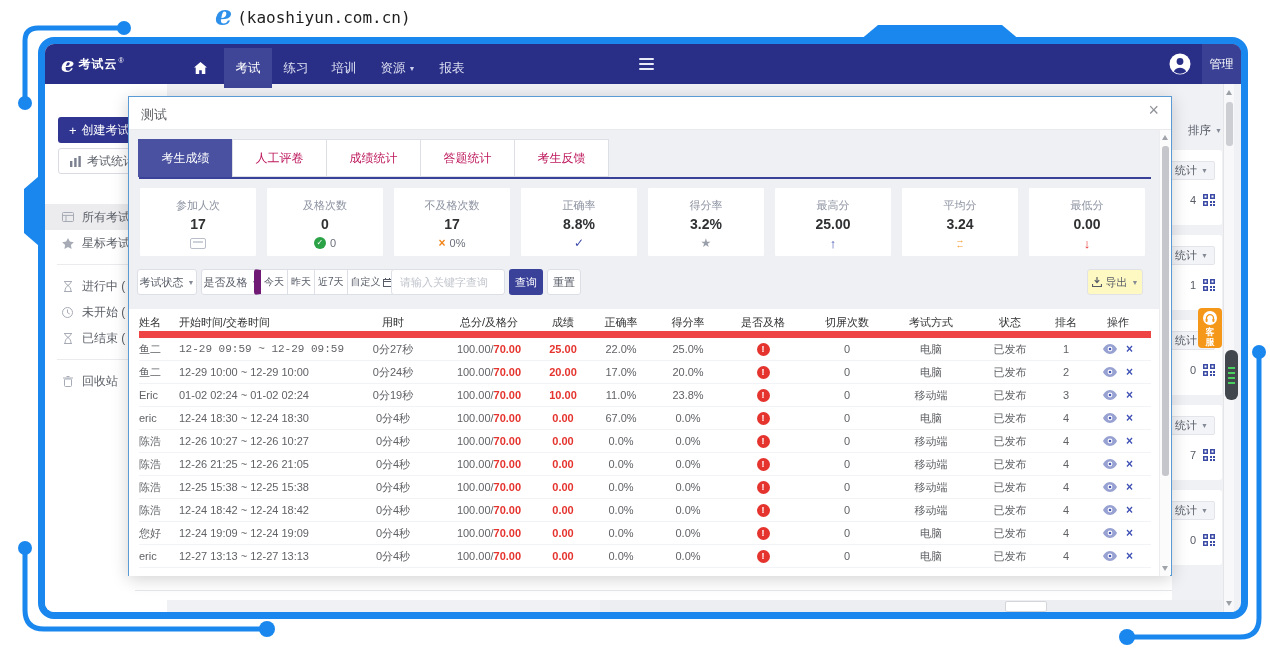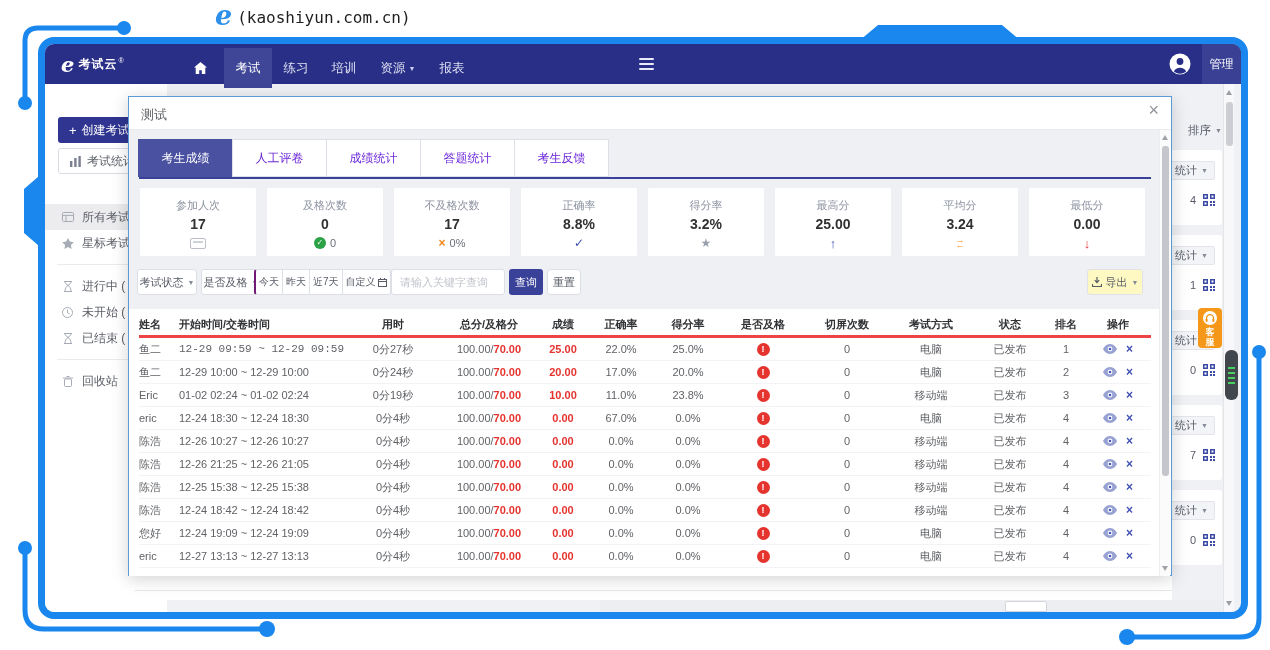--- a/index.html
+++ b/index.html
@@ -56,21 +56,21 @@
 #bottom-gray{position:absolute;left:555px;top:556px;width:622px;height:12px;background:#edeef2}
 #bottom-btn{position:absolute;left:960px;top:557px;width:42px;height:11px;background:#fff;border:1px solid #d4d5d9;border-radius:2px}
 
 #modal{position:absolute;left:83px;top:52px;width:1044px;height:480px;background:#fff;border:1px solid #5b9bd5;box-shadow:0 3px 16px rgba(0,0,0,.18);z-index:5}
 #m-title{position:absolute;left:12px;top:9px;font-size:13px;color:#606266}
 #m-close{position:absolute;right:12px;top:4px;font-size:18px;color:#909399;line-height:18px}
 #m-titlebar-line{position:absolute;left:0;top:32px;width:1042px;height:1px;background:#e8eaed}
 #m-body-bg{position:absolute;left:0;top:33px;width:1030px;height:446px;background:#eef0f4}
 #m-table-bg{position:absolute;left:0;top:212px;width:1030px;height:267px;background:#fff}
 #tabs{position:absolute;left:10px;top:42px;display:flex}
-.tab{width:95px;height:38px;line-height:37px;text-align:center;font-size:12px;color:#6d28d9;background:#fff;border:1px solid #dcdfe6;margin-left:-1px}
+.tab{width:95px;height:38px;line-height:37px;text-align:center;font-size:12px;color:#be185d;background:#fff;border:1px solid #dcdfe6;margin-left:-1px}
 .tab.active{background:#4a51a0;color:#fff;border-color:#4a51a0}
 #tab-underline{position:absolute;left:10px;top:80px;width:1012px;height:2px;background:#3a4199}
 #cards{position:absolute;left:10px;top:90px;display:flex;gap:9px}
 .stat-card{width:118px;height:70px;background:#fff;border:1px solid #eef0f3;border-radius:2px;text-align:center}
 .stat-card .lb{font-size:11px;color:#8c92a0;margin-top:10px}
 .stat-card .vl{font-size:14px;font-weight:700;color:#303133;margin-top:3px}
 .stat-card .ic{margin-top:4px;height:14px;display:flex;align-items:center;justify-content:center;gap:4px;font-size:11px;color:#6a6f7a}
 .ic .green-c{width:12px;height:12px;border-radius:50%;background:#2ba245;color:#fff;font-size:8px;line-height:12px;text-align:center;display:inline-block}
 .ic .orange-x{color:#f08519;font-weight:900;font-size:12px}
 .ic .blue-ck{color:#3949ab;font-weight:900;font-size:12px}
@@ -79,31 +79,31 @@
 .ic .down{color:#e5332e;font-weight:700;font-size:13px}
 .ic .dbl{display:flex;flex-direction:column;line-height:5px;color:#f59a23;font-size:9px;font-weight:700}
 .ic .counter{display:inline-block;width:16px;height:11px;border:1px solid #b9bec8;border-radius:2px;position:relative}
 .ic .counter:after{content:"";position:absolute;left:2px;top:2px;width:10px;height:2px;background:#cdd2da}
 
 .fbtn{position:absolute;top:172px;height:26px;background:#fff;border:1px solid #dcdfe6;border-radius:3px;font-size:11px;color:#565b66;display:flex;align-items:center;justify-content:center;gap:4px}
 #f-dd1{left:8px;width:60px}
 #f-dd2{left:72px;width:60px}
 #f-group{position:absolute;left:125px;top:172px;height:26px;display:flex}
 #f-group .gbtn{height:26px;padding:0 3px;background:#fff;border:1px solid #dcdfe6;border-left:none;font-size:10px;color:#565b66;display:flex;align-items:center;gap:2px}
-#f-group .gbtn:first-child{border-left:2px solid #701a75;border-radius:3px 0 0 3px}
+#f-group .gbtn:first-child{border-left:7px solid #701a75;border-radius:3px 0 0 3px}
 #f-group .gbtn:last-child{border-radius:0 3px 3px 0}
 #f-input{position:absolute;left:262px;top:172px;width:114px;height:26px;border:1px solid #dcdfe6;border-radius:3px;background:#fff;font-size:11px;color:#606266;padding:0 8px}
 #f-input::placeholder{color:#c0c4cc}
 #f-search{position:absolute;left:380px;top:172px;width:34px;height:26px;background:#3a4199;color:#fff;font-size:11px;border-radius:3px;display:flex;align-items:center;justify-content:center}
 #f-reset{position:absolute;left:418px;top:172px;width:34px;height:26px;background:#fff;border:1px solid #dcdfe6;color:#565b66;font-size:11px;border-radius:3px;display:flex;align-items:center;justify-content:center}
 #f-export{position:absolute;left:958px;top:172px;width:56px;height:26px;background:#fef9c3;border:1px solid #e0e2e7;color:#565b66;font-size:11px;border-radius:3px;display:flex;align-items:center;justify-content:center;gap:4px}
 
 #tbl{position:absolute;left:10px;top:216px;width:1012px}
 .trow{display:flex;align-items:center;height:23px;border-bottom:1px solid #f2f3f6}
-.trow.head{height:25px;border-bottom:3px solid #ef4444;font-weight:700;color:#303133;font-size:11px}
+.trow.head{height:25px;border-bottom:7px solid #ef4444;font-weight:400;color:#303133;font-size:11px}
 .trow.head .tc{color:#303133}
 .tc{font-size:11px;color:#606266;text-align:center;overflow:hidden;white-space:nowrap}
 .tc.l{text-align:left}
 .red{color:#e5332e;font-weight:700}
 .bang{display:inline-block;width:13px;height:13px;border-radius:50%;background:#e5332e;color:#fff;font-size:9px;line-height:13px;font-weight:700;text-align:center;vertical-align:middle}
 .ops{display:flex;align-items:center;justify-content:center;gap:9px}
 .ops .x{color:#3f51b5;font-weight:900;font-size:12px;line-height:12px}
 
 #msb{position:absolute;left:1030px;top:33px;width:11px;height:446px;background:#fbfbfc;border-left:1px solid #ededf0}
 #msb .tri-up{position:absolute;left:2px;top:5px;width:0;height:0;border-left:3.5px solid transparent;border-right:3.5px solid transparent;border-bottom:5px solid #a0a3a9}

